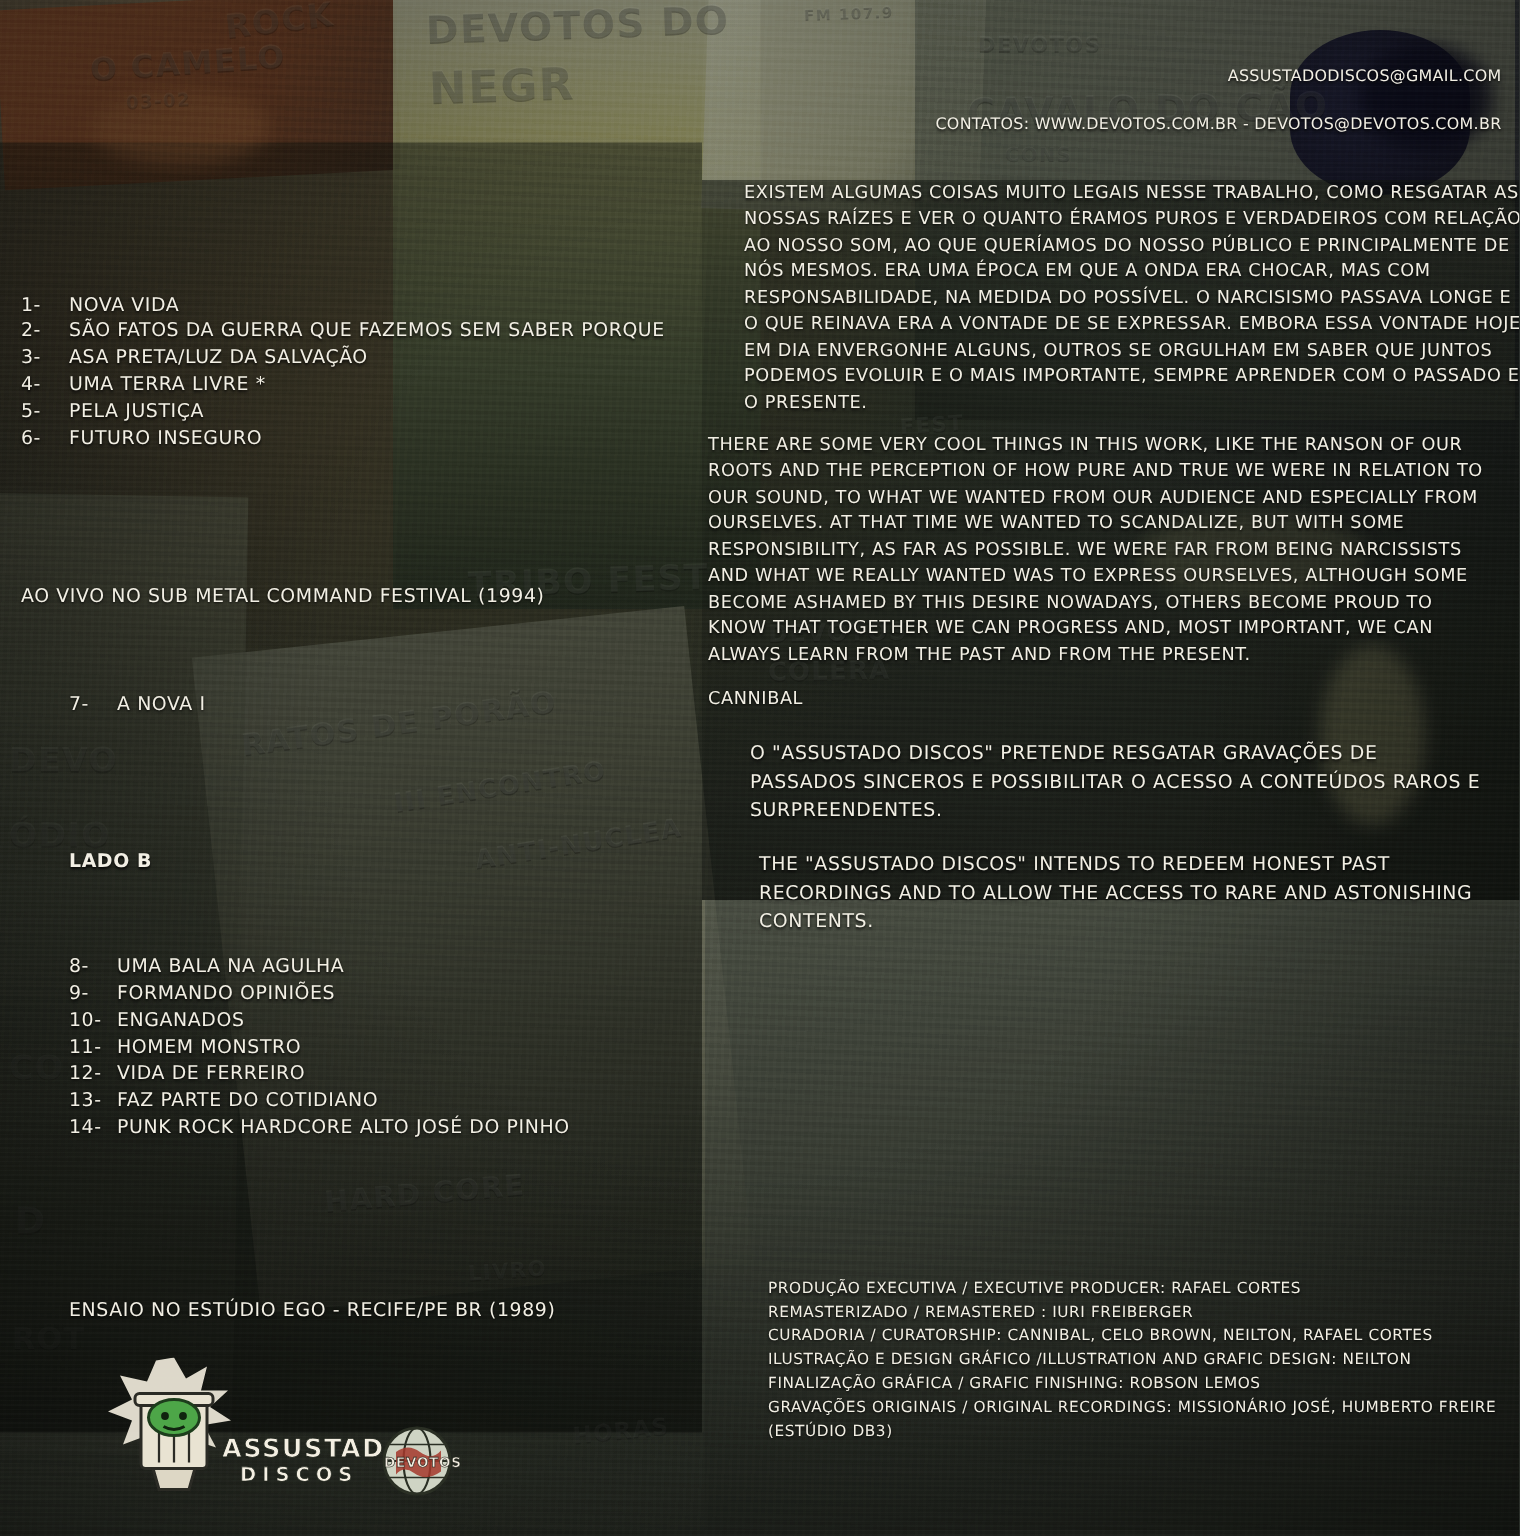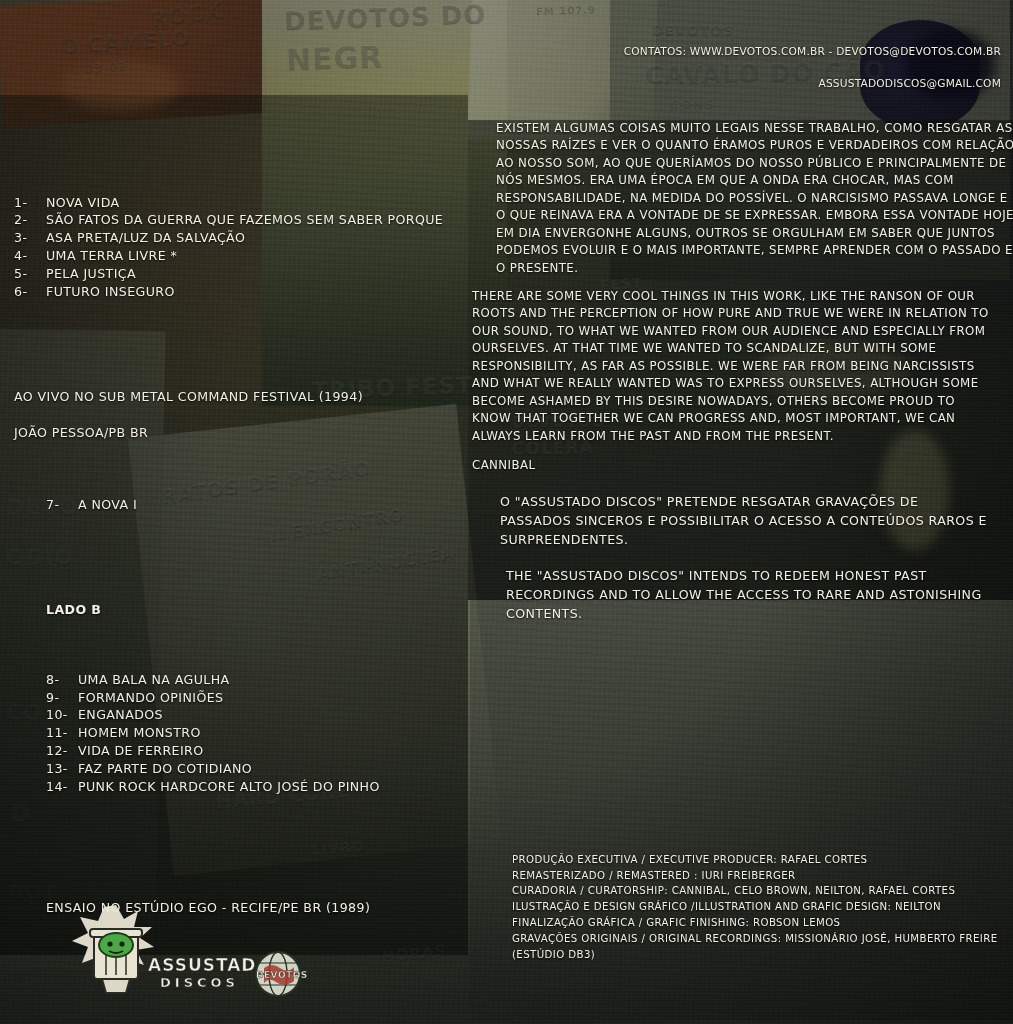--- a/index.html
+++ b/index.html
@@ -187,34 +187,33 @@
       <div class="ghost-word" style="left: 536px; top: 4px; font-size: 10px; opacity: 0.5; transform: rotate(-2deg);">FM 107.9</div>
       <div class="ghost-word" style="left: 670px; top: 96px; font-size: 13px; opacity: 0.35; transform: rotate(0deg);">CONS</div>
       <div class="ghost-word" style="left: 600px; top: 276px; font-size: 14px; opacity: 0.35; transform: rotate(-4deg);">FEST</div>
       <div class="ghost-word" style="left: 84px; top: 60px; font-size: 12px; opacity: 0.4; transform: rotate(-3deg);">03-02</div>
     </div>
   <div class="green-wash"></div>
   <div class="vignette"></div>
   <div class="scan"></div>
 
   <div class="txt" id="contacts">
+    <div>ASSUSTADODISCOS@GMAIL.COM</div>
     <div>CONTATOS: WWW.DEVOTOS.COM.BR - DEVOTOS@DEVOTOS.COM.BR</div>
-    <div>ASSUSTADODISCOS@GMAIL.COM</div>
   </div>
 
   <div class="txt" id="tracklist">
 
     <div class="blk">
       <div style="height:10px"></div>
       <div id="side-a-tracks"><div class="tr"><span class="n">1-</span><span class="t">NOVA VIDA</span></div><div class="tr"><span class="n">2-</span><span class="t">SÃO FATOS DA GUERRA QUE FAZEMOS SEM SABER PORQUE</span></div><div class="tr"><span class="n">3-</span><span class="t">ASA PRETA/LUZ DA SALVAÇÃO</span></div><div class="tr"><span class="n">4-</span><span class="t">UMA TERRA LIVRE *</span></div><div class="tr"><span class="n">5-</span><span class="t">PELA JUSTIÇA</span></div><div class="tr"><span class="n">6-</span><span class="t">FUTURO INSEGURO</span></div></div>
     </div>
 
     <div class="blk">
       <div>AO VIVO NO SUB METAL COMMAND FESTIVAL (1994)</div>
-      <div>JOÃO PESSOA/PB BR</div>
       <div style="height:18px"></div>
       <div id="live-tracks" class="indent"><div class="tr"><span class="n">7-</span><span class="t">A NOVA I</span></div></div>
     </div>
 
     <div class="blk indent">
       <div class="side-head">LADO B</div>
       <div style="height:14px"></div>
       <div id="side-b-tracks"><div class="tr"><span class="n">8-</span><span class="t">UMA BALA NA AGULHA</span></div><div class="tr"><span class="n">9-</span><span class="t">FORMANDO OPINIÕES</span></div><div class="tr"><span class="n">10-</span><span class="t">ENGANADOS</span></div><div class="tr"><span class="n">11-</span><span class="t">HOMEM MONSTRO</span></div><div class="tr"><span class="n">12-</span><span class="t">VIDA DE FERREIRO</span></div><div class="tr"><span class="n">13-</span><span class="t">FAZ PARTE DO COTIDIANO</span></div><div class="tr"><span class="n">14-</span><span class="t">PUNK ROCK HARDCORE ALTO JOSÉ DO PINHO</span></div></div>
     </div>
 

